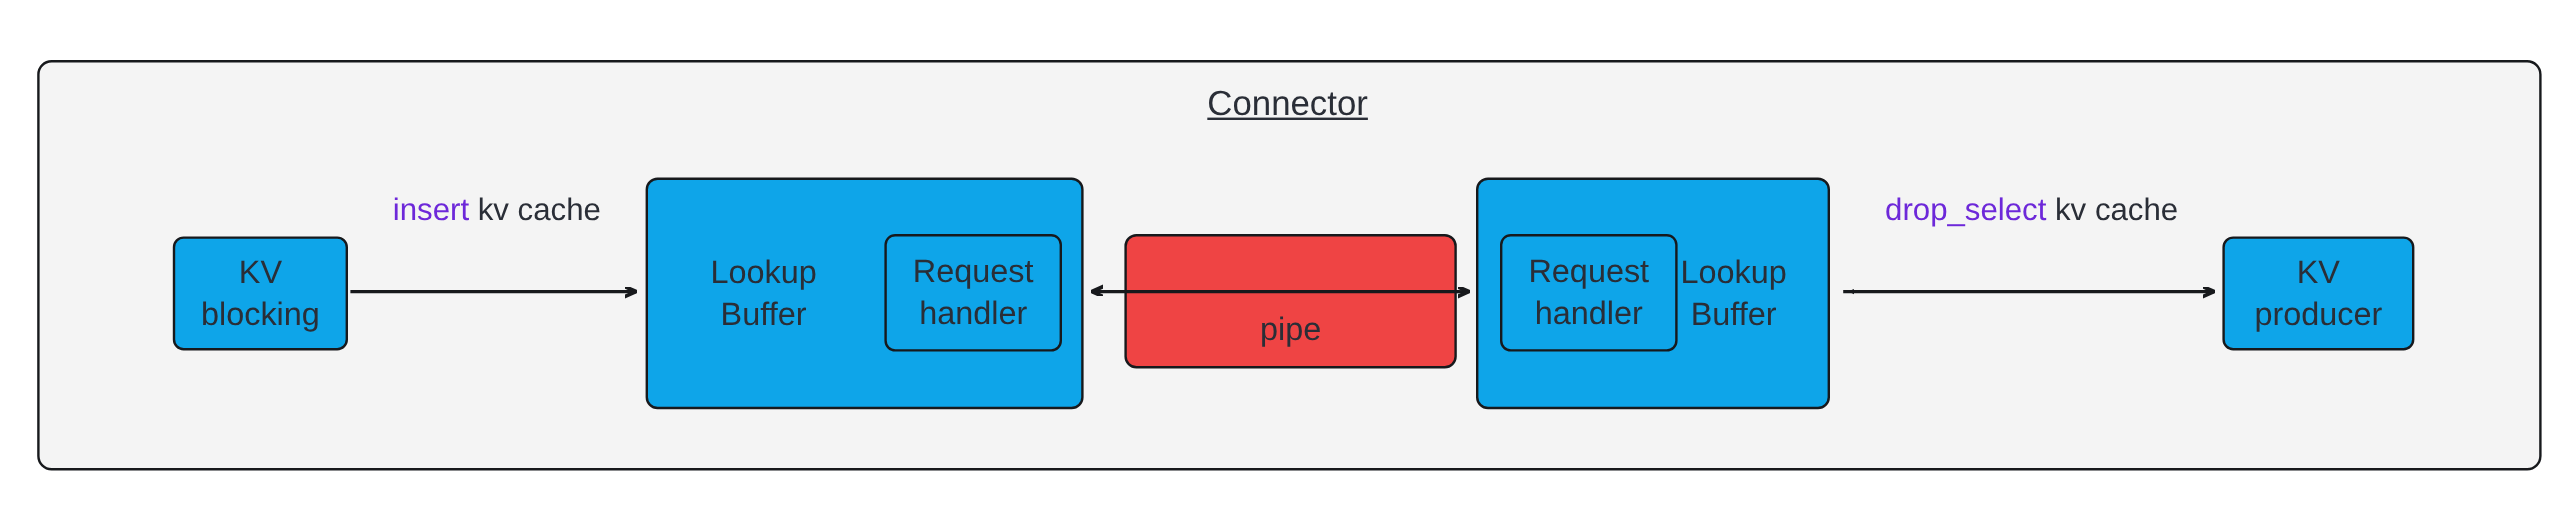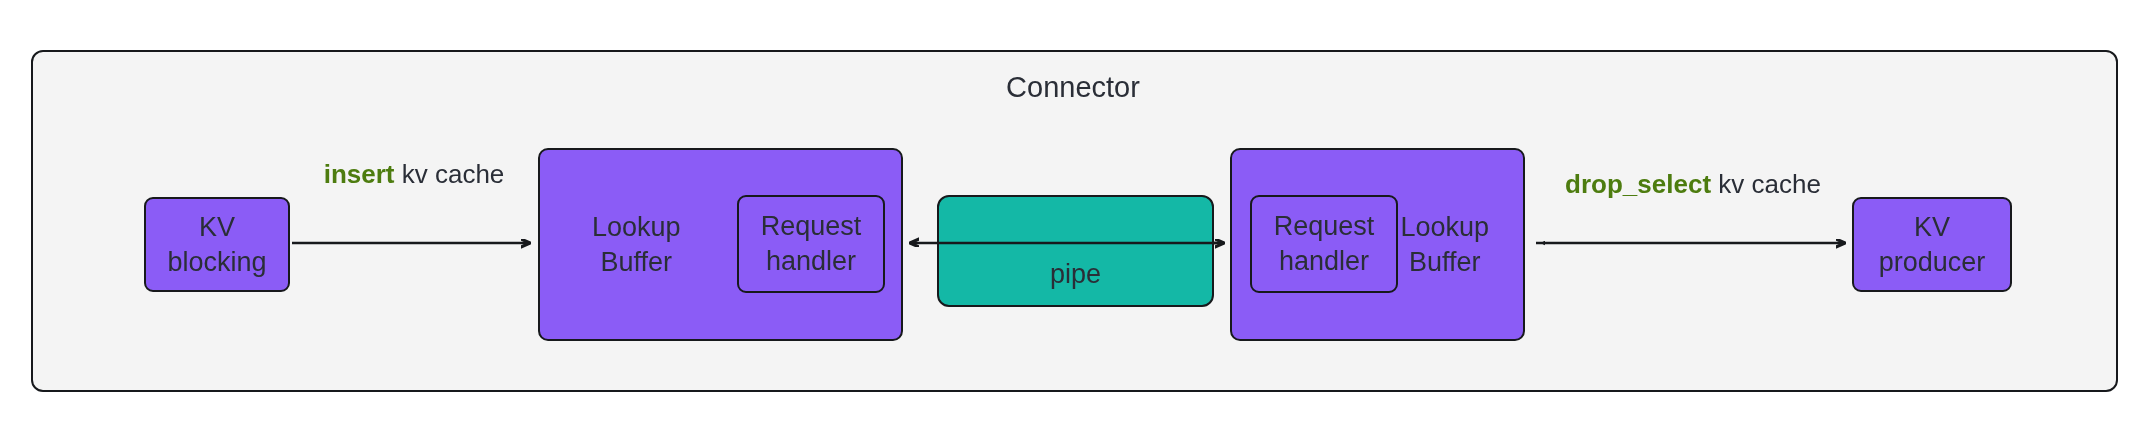--- a/index.html
+++ b/index.html
@@ -33,40 +33,40 @@
   .connector-title {
     position: absolute;
     left: 0;
     top: 72px;
     width: 2146px;
     text-align: center;
     font-size: 29px;
     color: #2a2e37;
     line-height: 1.1;
     white-space: nowrap;
+    text-decoration: underline;
   }
 
   
   .node {
     position: absolute;
     box-sizing: border-box;
-    background: #8b5cf6;
+    background: #0ea5e9;
     border: 2.5px solid #17191c;
     border-radius: 9px;
     color: #2a2e37;
     display: flex;
     align-items: center;
     justify-content: center;
     text-align: center;
     line-height: 1.28;
     font-size: 27px;
   }
   .node.green {
-    background: #14b8a6;
-    border-radius: 12px;
+    background: #ef4444;
   }
 
   .kv-producer {
     left: 144px;
     top: 197px;
     width: 146px;
     height: 95px;
   }
   .kv-consumer {
     left: 1852px;
@@ -127,33 +127,32 @@
   
   .edge-label {
     position: absolute;
     text-align: center;
     font-size: 26px;
     color: #2a2e37;
     line-height: 1.3;
     white-space: nowrap;
   }
   .edge-label b {
-    font-weight: 700;
-    color: #4d7c0f;
+    font-weight: 400;
+    color: #6d28d9;
   }
   .label-insert {
     left: 296px;
     top: 158px;
     width: 236px;
   }
   .label-drop {
     left: 1538px;
     top: 158px;
     width: 310px;
-    margin-top: 10px;
   }
 
   
   #arrows {
     position: absolute;
     left: 0;
     top: 0;
     width: 2146px;
     height: 438px;
     pointer-events: none;

